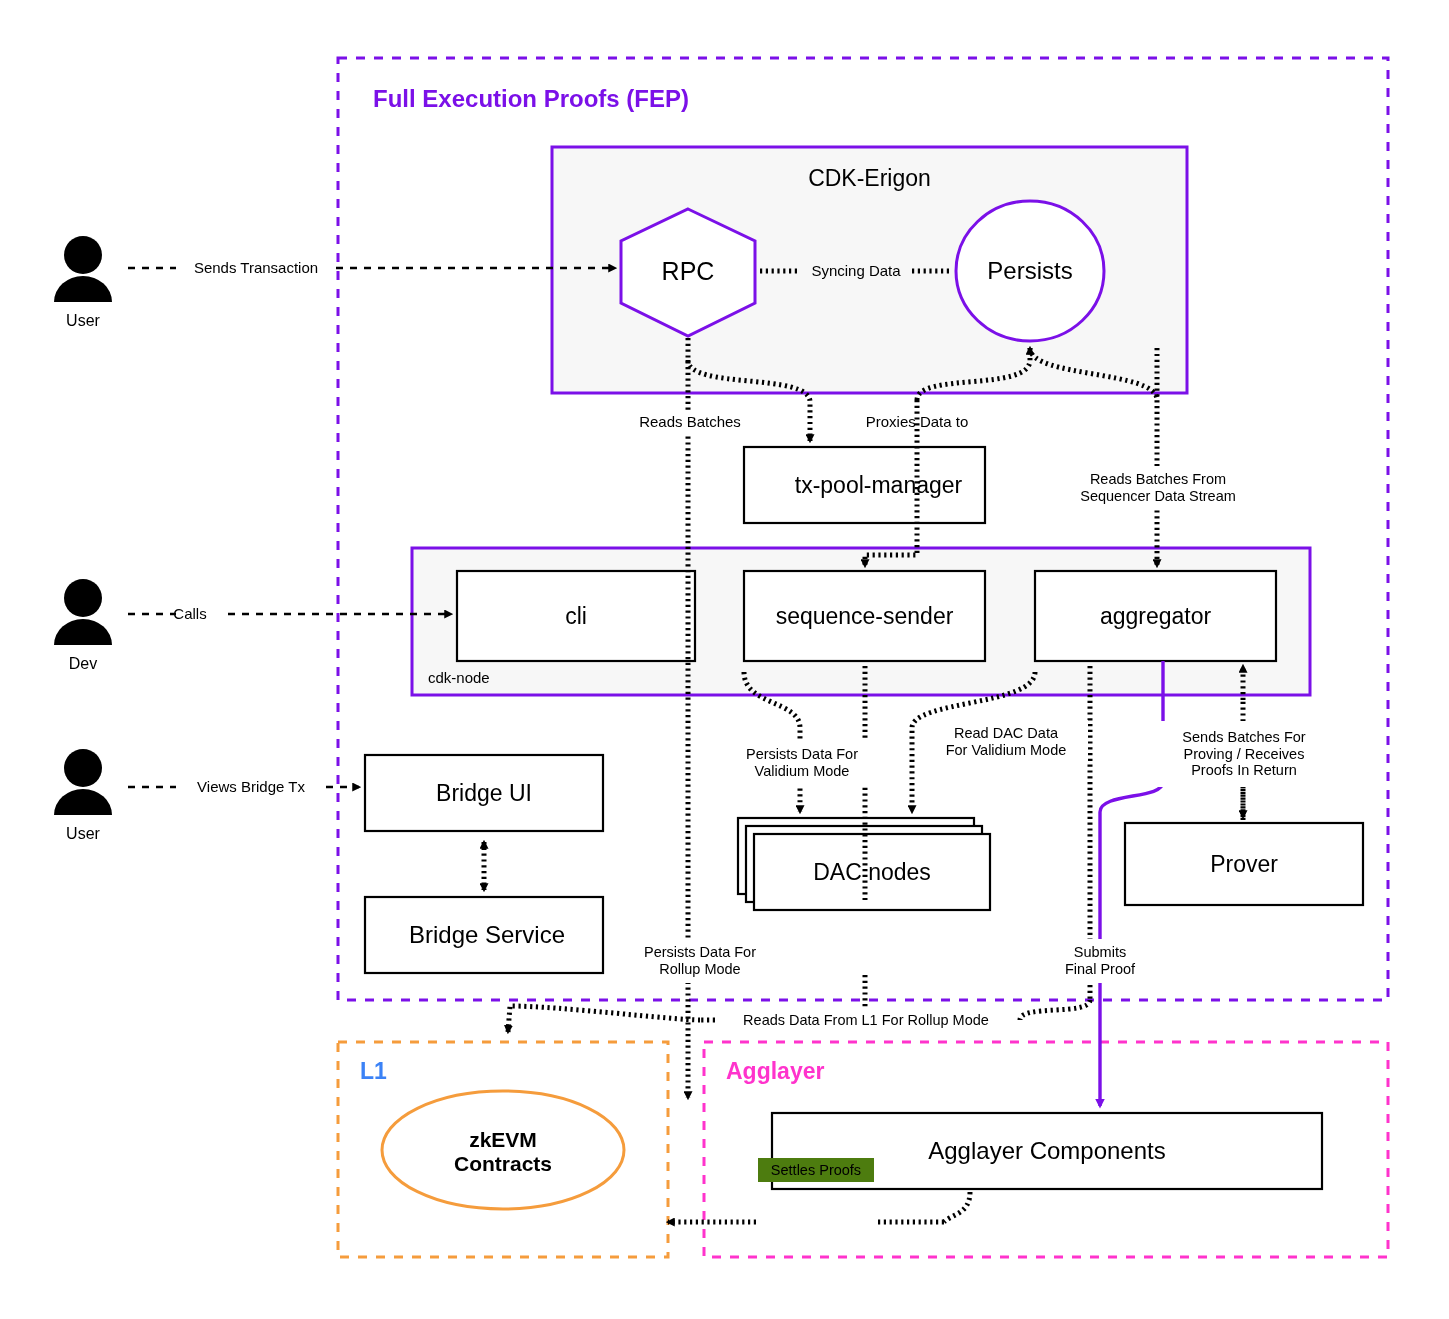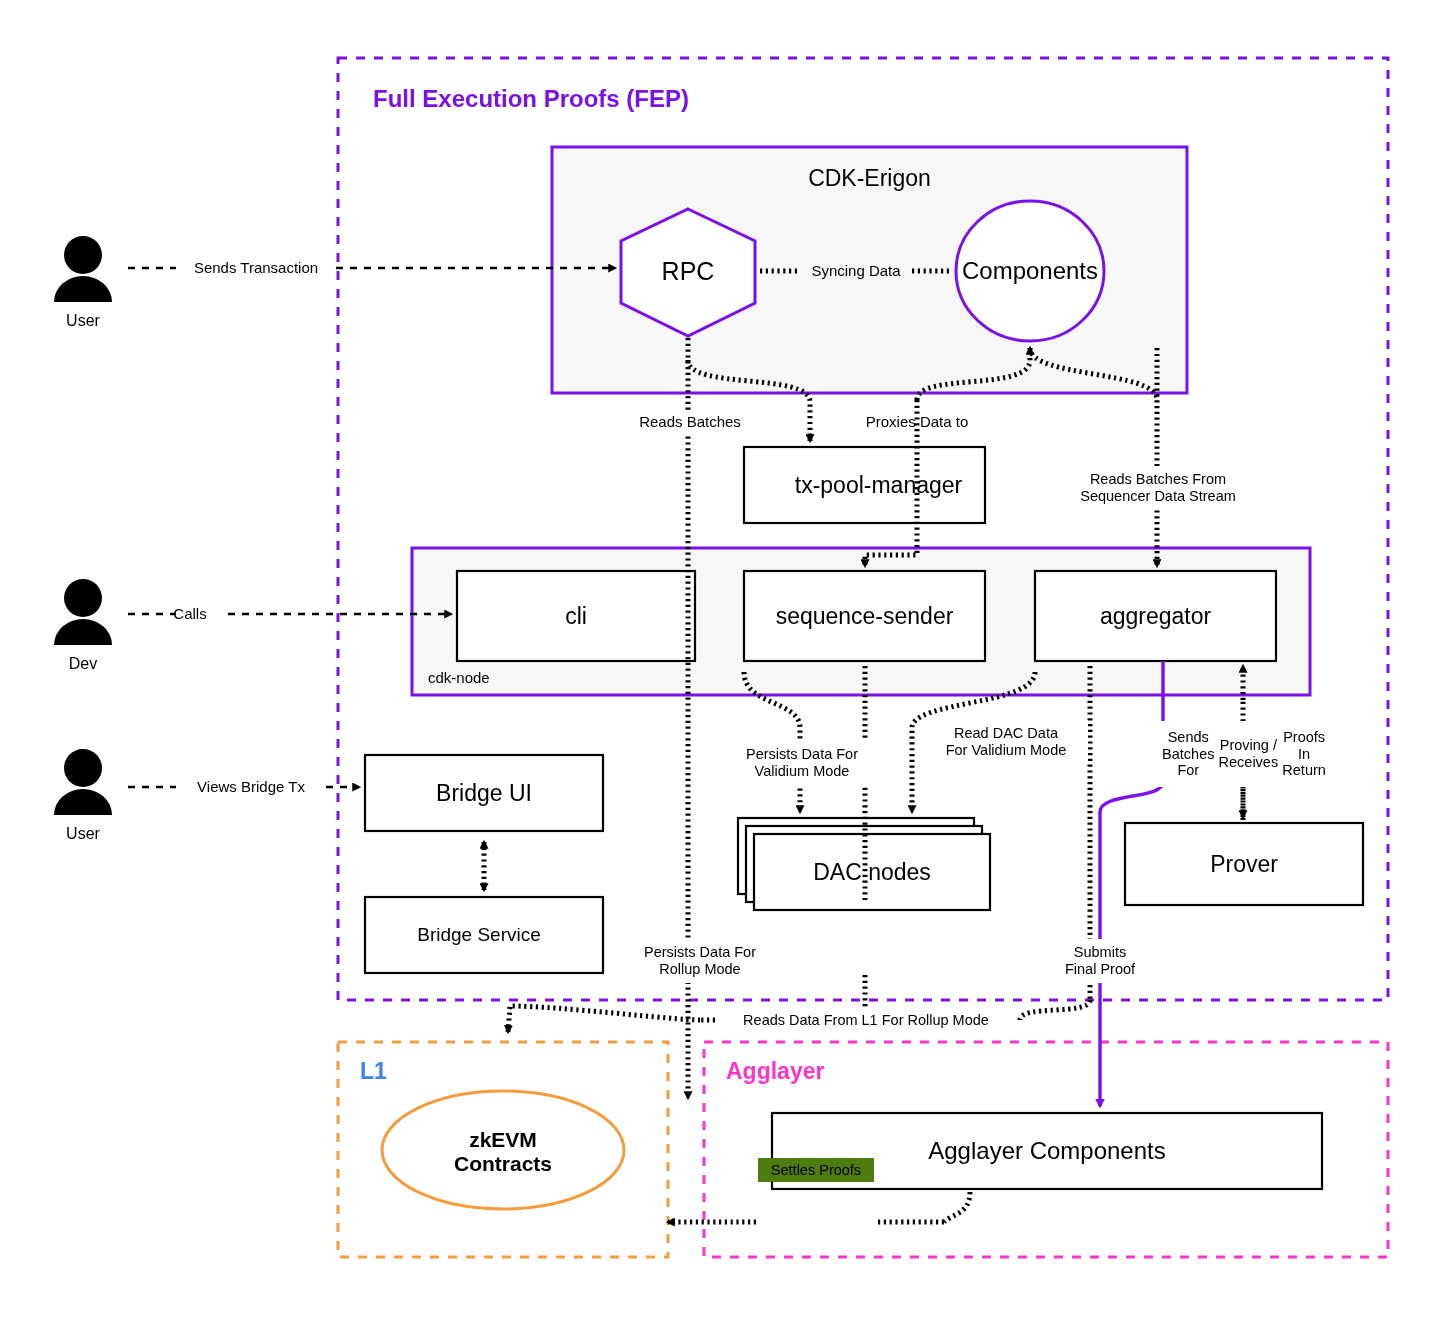--- a/index.html
+++ b/index.html
@@ -132,27 +132,27 @@
   <div class="zone-title" style="left:726px;top:1058px;font-size:23px;color:#FF33CC;">Agglayer</div>
 
   <div class="node-text" style="left:552px;top:163px;width:635px;height:30px;font-size:23px;">CDK-Erigon</div>
   <div class="node-text" style="left:428px;top:668px;width:130px;height:20px;font-size:15px;justify-content:flex-start;">cdk-node</div>
 
   <div class="node-text" style="left:43px;top:310px;width:80px;height:22px;font-size:16px;">User</div>
   <div class="node-text" style="left:43px;top:653px;width:80px;height:22px;font-size:16px;">Dev</div>
   <div class="node-text" style="left:43px;top:823px;width:80px;height:22px;font-size:16px;">User</div>
 
   <div class="node-text" style="left:621px;top:253px;width:134px;height:36px;font-size:25px;">RPC</div>
-  <div class="node-text" style="left:950px;top:254px;width:160px;height:34px;font-size:24px;">Components</div>
+  <div class="node-text" style="left:950px;top:254px;width:160px;height:34px;font-size:24px;">Persists</div>
   <div class="node-text" style="left:744px;top:447px;width:241px;height:76px;font-size:23px;padding-left:14px;">tx-pool-manager</div>
   <div class="node-text" style="left:457px;top:571px;width:238px;height:90px;font-size:23px;">cli</div>
   <div class="node-text" style="left:744px;top:571px;width:241px;height:90px;font-size:23px;">sequence-sender</div>
   <div class="node-text" style="left:1035px;top:571px;width:241px;height:90px;font-size:23px;">aggregator</div>
   <div class="node-text" style="left:365px;top:755px;width:238px;height:76px;font-size:23px;">Bridge UI</div>
-  <div class="node-text" style="left:360px;top:897px;width:238px;height:76px;font-size:19px;">Bridge Service</div>
+  <div class="node-text" style="left:368px;top:897px;width:238px;height:76px;font-size:24px;">Bridge Service</div>
   <div class="node-text" style="left:754px;top:834px;width:236px;height:76px;font-size:23px;">DAC nodes</div>
   <div class="node-text" style="left:1125px;top:823px;width:238px;height:82px;font-size:23px;">Prover</div>
   <div class="node-text" style="left:382px;top:1120px;width:242px;height:64px;font-size:21px;font-weight:bold;flex-direction:column;">
     <span>zkEVM</span>
     <span>Contracts</span>
   </div>
   <div class="node-text" style="left:772px;top:1113px;width:550px;height:76px;font-size:24px;">Agglayer Components</div>
 
   <div class="node-text edge-lbl" style="left:176px;top:257px;width:160px;height:22px;">Sends Transaction</div>
   <div class="node-text edge-lbl" style="left:164px;top:603px;width:52px;height:22px;">Calls</div>
@@ -169,21 +169,21 @@
   <div class="node-text small-lbl" style="left:720px;top:741px;width:164px;height:44px;flex-direction:column;background:#fff;">
     <span>Persists Data For</span>
     <span>Validium Mode</span>
   </div>
 
   <div class="node-text small-lbl" style="left:924px;top:720px;width:164px;height:44px;flex-direction:column;background:#fff;">
     <span>Read DAC Data</span>
     <span>For Validium Mode</span>
   </div>
 
-  <div class="node-text small-lbl" style="left:1158px;top:721px;width:172px;height:66px;flex-direction:row;background:#fff;">
+  <div class="node-text small-lbl" style="left:1158px;top:721px;width:172px;height:66px;flex-direction:column;background:#fff;">
     <span>Sends Batches For</span>
     <span>Proving / Receives</span>
     <span>Proofs In Return</span>
   </div>
 
   <div class="node-text small-lbl" style="left:610px;top:939px;width:180px;height:44px;flex-direction:column;background:#fff;">
     <span>Persists Data For</span>
     <span>Rollup Mode</span>
   </div>
 

